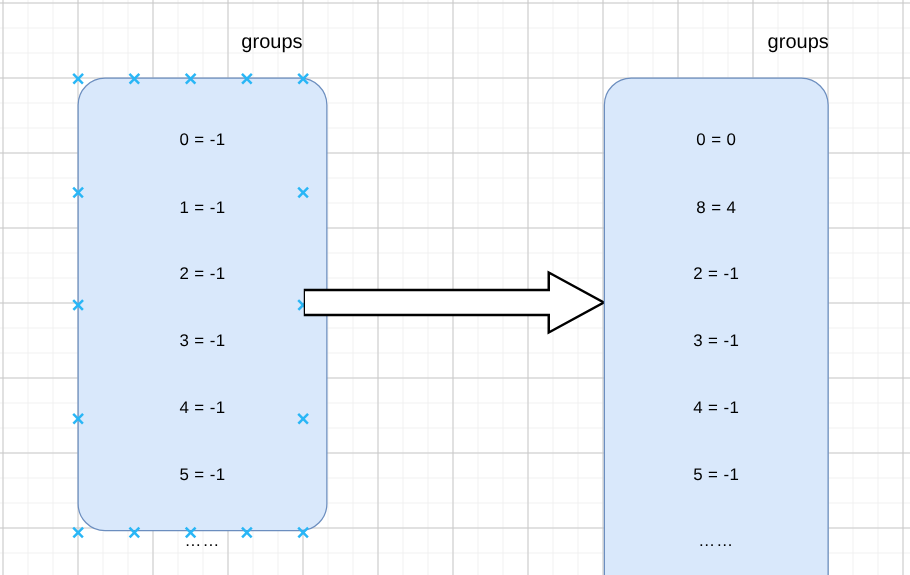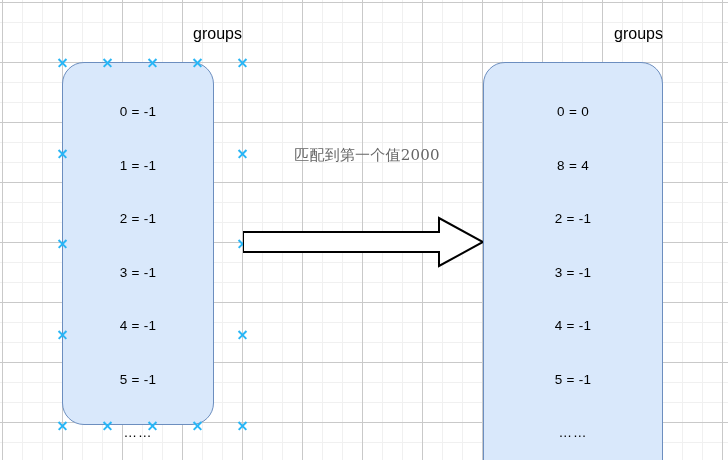--- a/index.html
+++ b/index.html
@@ -30,21 +30,21 @@
     position: absolute;
     box-sizing: border-box;
     background: #d9e8fb;
     border: 1.4px solid #6c8ebf;
     border-radius: 22px;
     display: flex;
     flex-direction: column;
     align-items: center;
     justify-content: flex-start;
   }
-  .box-left  { left: 62px;  top: 62px;  width: 152px; height: 363px; }
+  .box-left  { left: 62px;  top: 62px;  width: 200px; height: 363px; }
   .box-right { left: 483px; top: 62px;  width: 180px; height: 435px; }
 
   .box-title {
     position: absolute;
     width: 180px;
     text-align: right;
     font-size: 16px;
     color: #000000;
     line-height: 1;
     top: 26px;
@@ -159,21 +159,20 @@
   <div class="handle" style="left:62px;  top:334px;"></div>
   <div class="handle" style="left:242px; top:334px;"></div>
 
   <div class="handle" style="left:62px;  top:425px;"></div>
   <div class="handle" style="left:107px; top:425px;"></div>
   <div class="handle" style="left:152px; top:425px;"></div>
   <div class="handle" style="left:197px; top:425px;"></div>
   <div class="handle" style="left:242px; top:425px;"></div>
 
   <div class="arrow-label">
-    <span class="line2">匹配到第一个值2000</span>
   </div>
 
   <svg class="block-arrow" viewBox="0 0 242 56" preserveAspectRatio="none">
     <polygon points="0,18 196,18 196,4 240,28 196,52 196,38 0,38" fill="#ffffff" stroke="#000000" stroke-width="2" stroke-linejoin="miter"></polygon>
   </svg>
 
   <div class="box-title title-right">groups</div>
 
   <div class="group-box box-right">
     <div class="box-rows">

